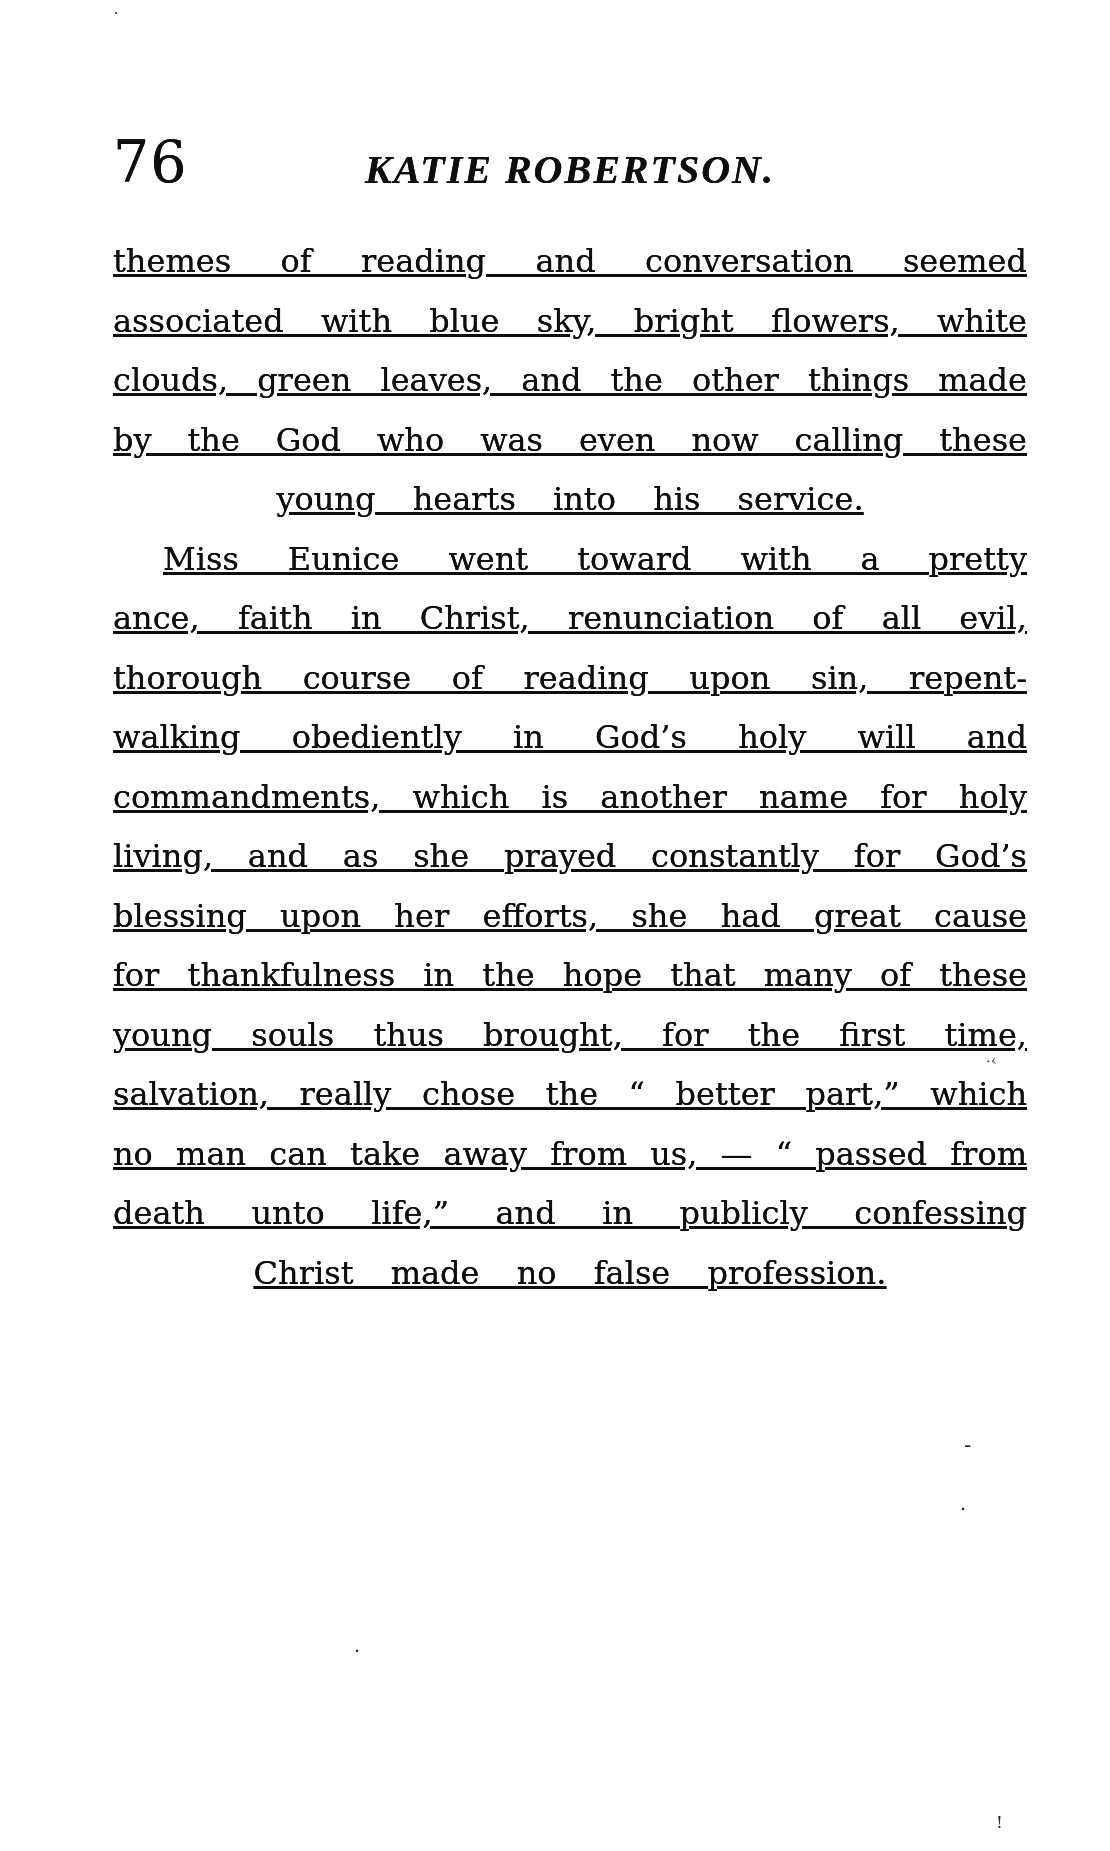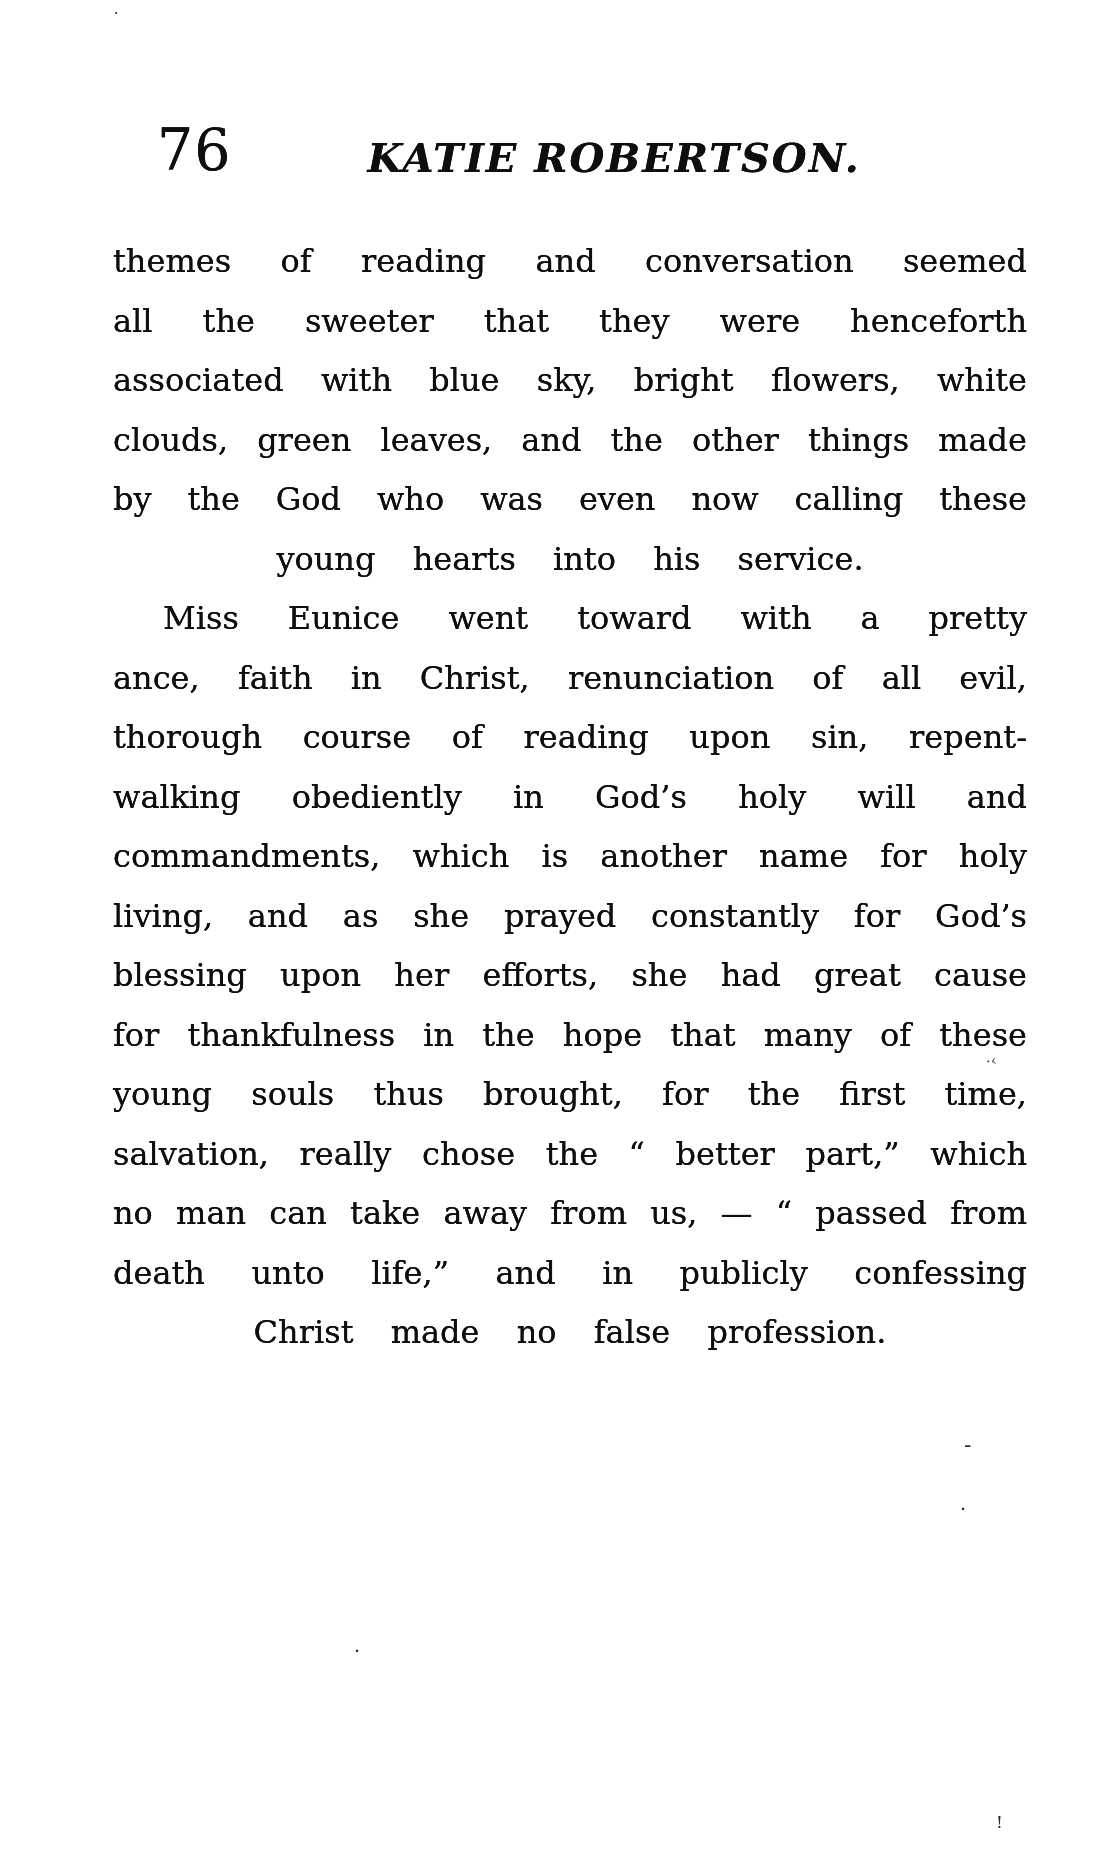--- a/index.html
+++ b/index.html
@@ -7,21 +7,21 @@
     position: relative;
     width: 1110px;
     height: 1851px;
     margin: 0 auto;
     background: #ffffff;
     color: #0e0e0e;
     font-family: "DejaVu Serif", serif;
     overflow: hidden;
   }
   
-  .running-head { position: absolute; left: 113px; top: 0; width: 914px; height: 210px; margin-left: 44px; }
+  .running-head { position: absolute; left: 113px; top: 12px; width: 914px; height: 210px; }
   .pagenum {
     position: absolute;
     left: 0;
     top: 122px;
     font-size: 57px;
     line-height: 1;
     letter-spacing: 1px;
     text-shadow: 0 0 0.6px currentColor;
   }
   .head-title {
@@ -29,32 +29,33 @@
     left: 0;
     right: 0;
     top: 138px;
     text-align: center;
     font-style: italic;
     font-weight: bold;
     font-size: 40px;
     line-height: 1;
     letter-spacing: 2px;
     text-shadow: 0 0 0.5px currentColor;
+    font-family: Liberation Serif, serif;
   }
   
   .body-text {
     position: absolute;
     left: 113px;
     top: 232px;
     width: 914px;
     font-size: 32px;
     line-height: 59.5px;
     text-shadow: 0 0 0.5px currentColor;
   }
-  .line { height: 59.5px; white-space: normal; }
+  .line { height: 59.5px; white-space: normal; text-decoration: underline; }
   .line.j { text-align: justify; text-align-last: justify; }
   .line.short { text-align: center; word-spacing: 27px; }
   .line.indent { padding-left: 50px; }
   
   .speck {
     position: absolute;
     color: #161616;
     font-family: "DejaVu Serif", serif;
     line-height: 1;
   }
@@ -70,21 +71,20 @@
 
 <div class="page">
 
   <div class="running-head">
     <span class="pagenum">76</span>
     <span class="head-title">KATIE ROBERTSON.</span>
   </div>
 
   <div class="body-text">
     <div class="line j">themes of reading and conversation seemed</div>
-    <div class="line j">all the sweeter that they were henceforth</div>
     <div class="line j">associated with blue sky, bright flowers, white</div>
     <div class="line j">clouds, green leaves, and the other things made</div>
     <div class="line j">by the God who was even now calling these</div>
     <div class="line short">young hearts into his service.</div>
     <div class="line j indent">Miss Eunice went toward with a pretty</div>
     <div class="line j">ance, faith in Christ, renunciation of all evil,</div>
     <div class="line j">thorough course of reading upon sin, repent-</div>
     <div class="line j">walking obediently in God’s holy will and</div>
     <div class="line j">commandments, which is another name for holy</div>
     <div class="line j">living, and as she prayed constantly for God’s</div>

